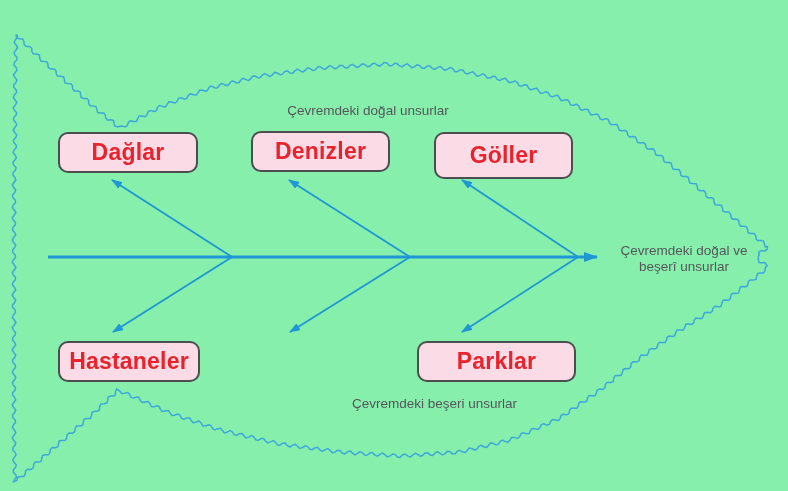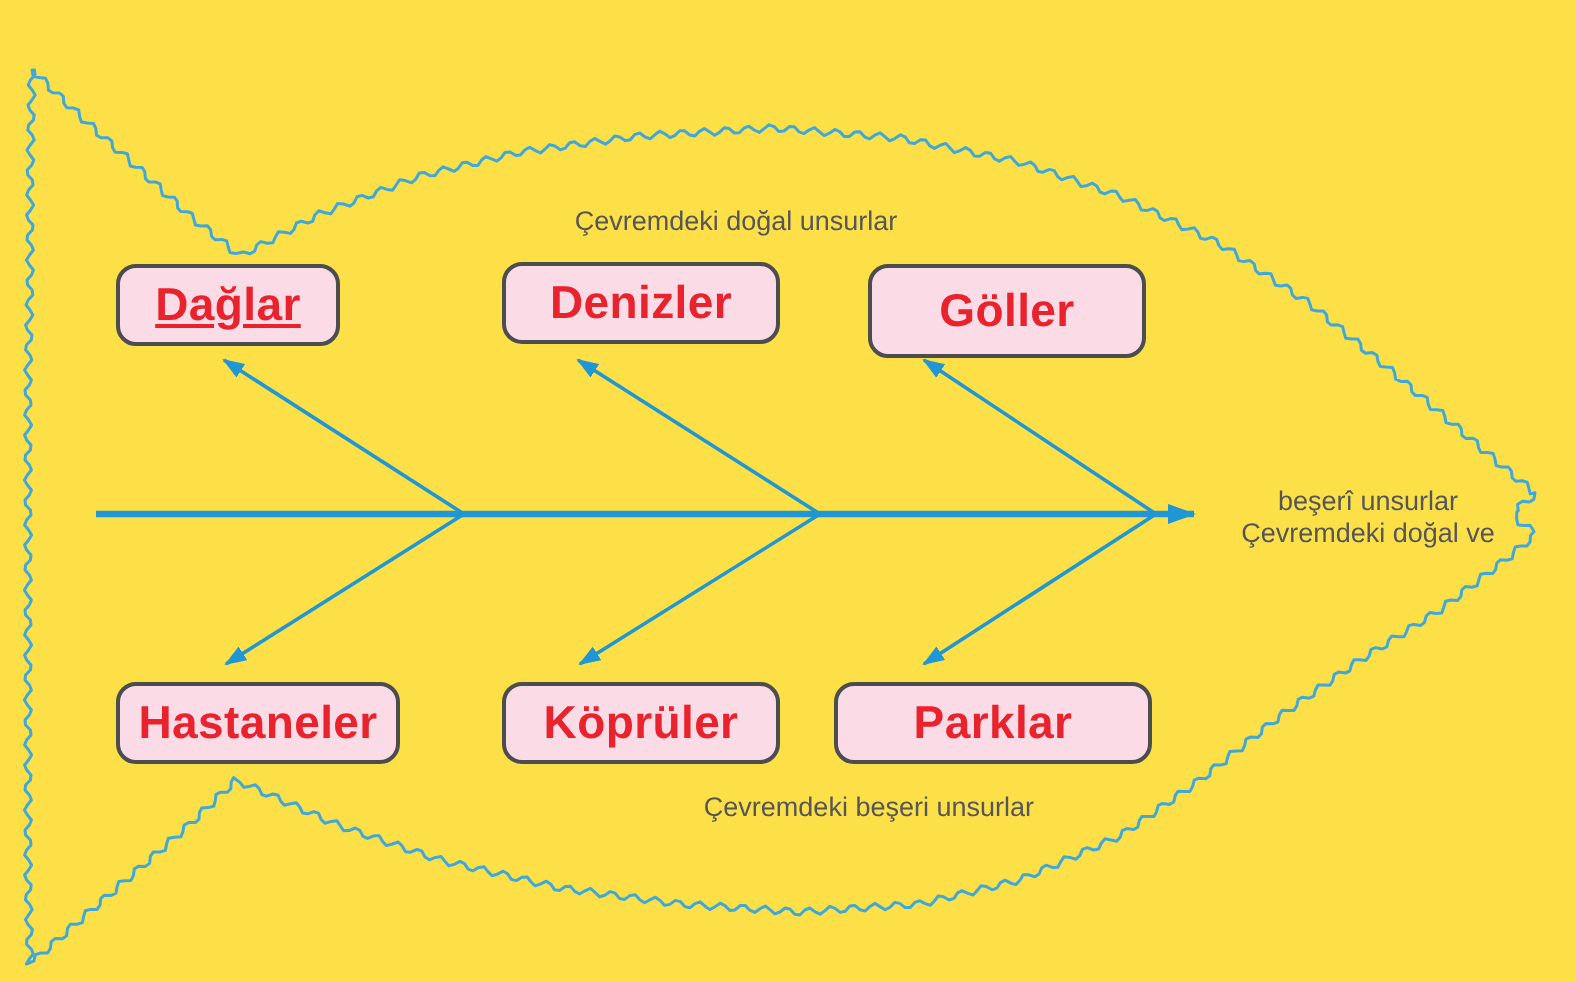--- a/index.html
+++ b/index.html
@@ -4,21 +4,21 @@
 <style>
   html, body {
     margin: 0;
     padding: 0;
     background: #ffffff;
   }
   .stage {
     position: relative;
     width: 788px;
     height: 491px;
-    background: #fde047;
+    background: #86efac;
     overflow: hidden;
     font-family: "Liberation Sans", sans-serif;
   }
   .stage svg {
     position: absolute;
     left: 0;
     top: 0;
   }
   .cause-box {
     position: absolute;
@@ -79,29 +79,28 @@
       <line x1="410" y1="257" x2="290" y2="332" stroke="#1e97d4" stroke-width="1.8" marker-end="url(#ah-branch)"></line>
       <line x1="578" y1="257" x2="462" y2="180" stroke="#1e97d4" stroke-width="1.8" marker-end="url(#ah-branch)"></line>
       <line x1="578" y1="257" x2="462" y2="332" stroke="#1e97d4" stroke-width="1.8" marker-end="url(#ah-branch)"></line>
     </svg>
 
   <div class="caption top">Çevremdeki doğal unsurlar</div>
 
   <div class="caption bottom">Çevremdeki beşeri unsurlar</div>
 
   <div class="head-label">
+    <div>Çevremdeki doğal ve</div>
     <div>beşerî unsurlar</div>
-    <div>Çevremdeki doğal ve</div>
   </div>
 
-  <div class="cause-box" style="left:58px;  top:132px; width:112px; height:41px;text-decoration:underline;">Dağlar</div>
+  <div class="cause-box" style="left:58px;  top:132px; width:140px; height:41px;">Dağlar</div>
 
   <div class="cause-box" style="left:251px; top:131px; width:139px; height:41px;">Denizler</div>
 
   <div class="cause-box" style="left:434px; top:132px; width:139px; height:47px;">Göller</div>
 
   <div class="cause-box" style="left:58px;  top:341px; width:142px; height:41px;text-align:center;">Hastaneler</div>
 
-  <div class="cause-box" style="left:251px; top:341px; width:139px; height:41px;">Köprüler</div>
 
   <div class="cause-box" style="left:417px; top:341px; width:159px; height:41px;">Parklar</div>
 
 </div>
 
 </body></html>

